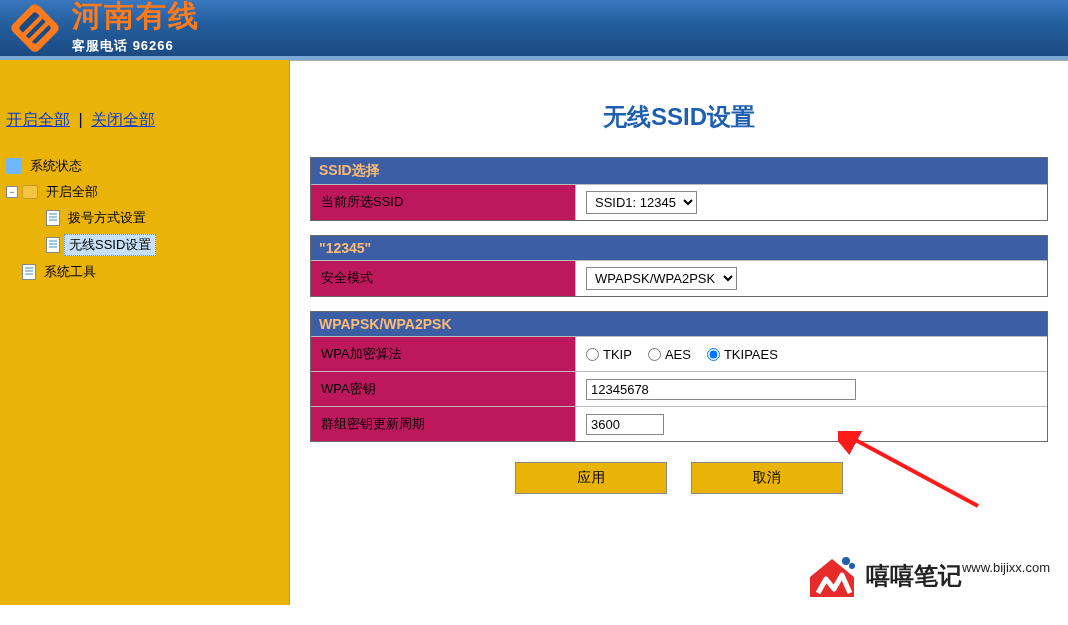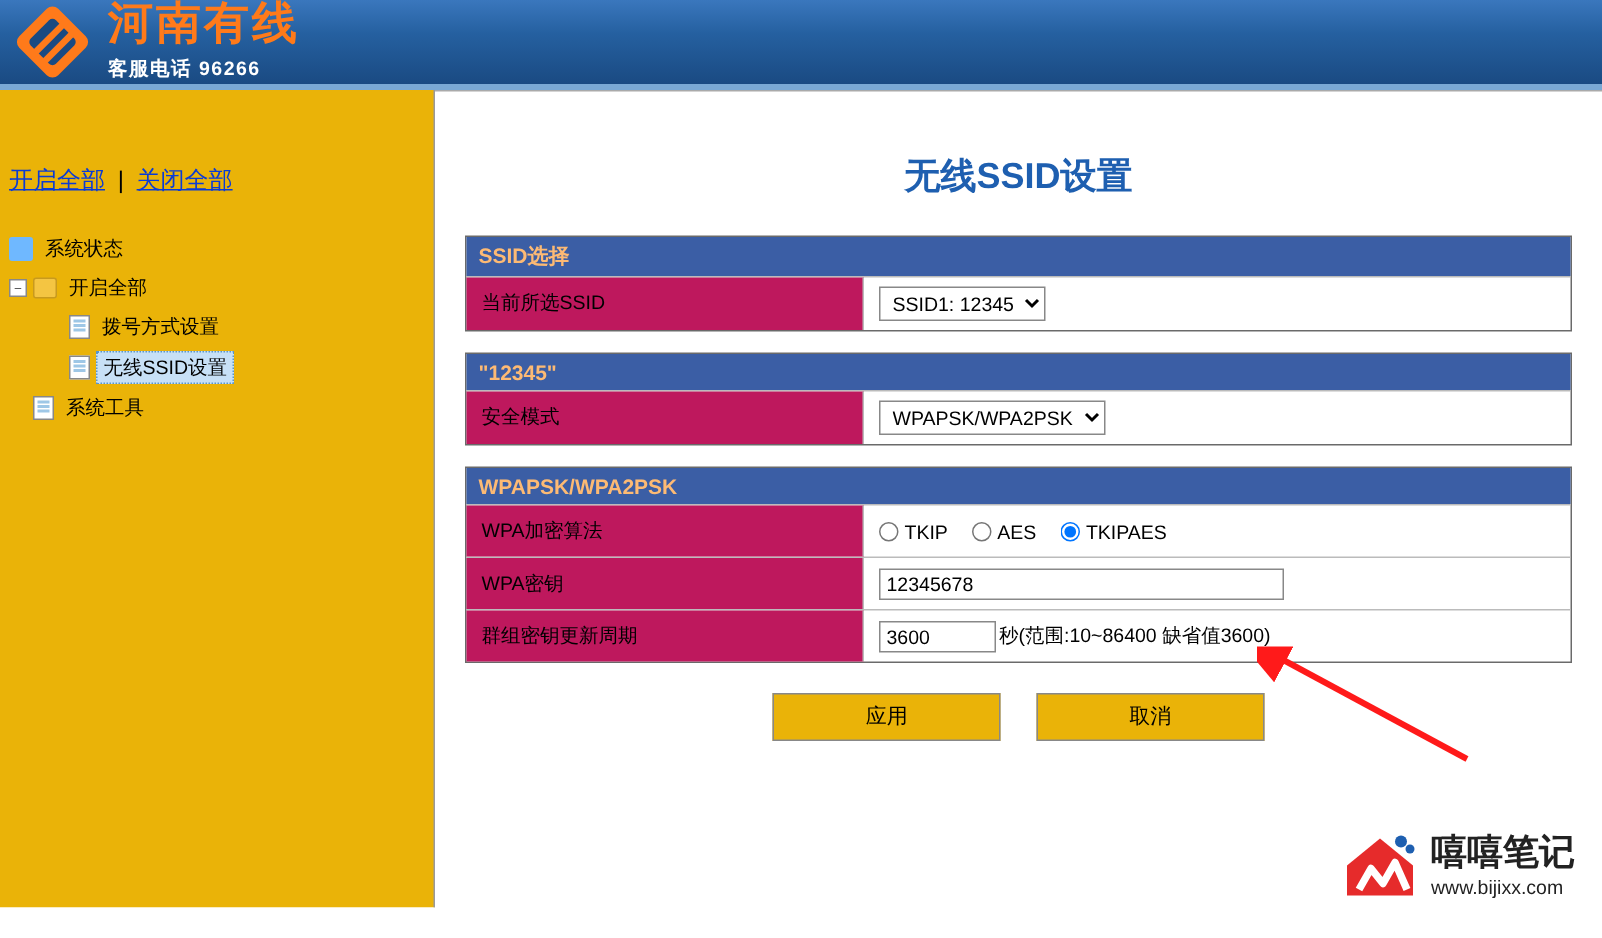--- a/index.html
+++ b/index.html
@@ -64,21 +64,21 @@
       width: 150px; height: 80px;
       left: 548px; top: 370px;
       pointer-events: none;
     }
     .watermark {
       position: absolute;
       right: 18px; bottom: 6px;
       display: flex; align-items: center; gap: 8px;
     }
     .wm-logo { width: 52px; height: 46px; }
-    .wm-text { display:flex; flex-direction:column; }
+    .wm-text { display:flex; flex-direction:row; }
     .wm-cn { font-size: 24px; font-weight: bold; color:#222; }
     .wm-url { font-size: 13px; color:#222; }
   </style>
 </head>
 <body>
 
 <div class="header">
   <div class="logo-wrap">
     <svg class="logo-icon" viewBox="0 0 100 100">
       <g transform="translate(50,50) rotate(45)">
@@ -183,21 +183,20 @@
       <div class="panel-row">
         <div class="panel-cell-label">WPA密钥</div>
         <div class="panel-cell-value">
           <input type="text" value="12345678" style="">
         </div>
       </div>
       <div class="panel-row">
         <div class="panel-cell-label">群组密钥更新周期</div>
         <div class="panel-cell-value">
           <input type="text" style="width: 78px;" value="3600">
-          <span style="margin-left:-14px">秒(范围:10~86400 缺省值3600)</span>
         </div>
       </div>
     </div>
 
     <div class="btn-row">
       <button class="btn">应用</button>
       <button class="btn">取消</button>
     </div>
 
     <svg class="arrow" viewBox="0 0 150 80">

